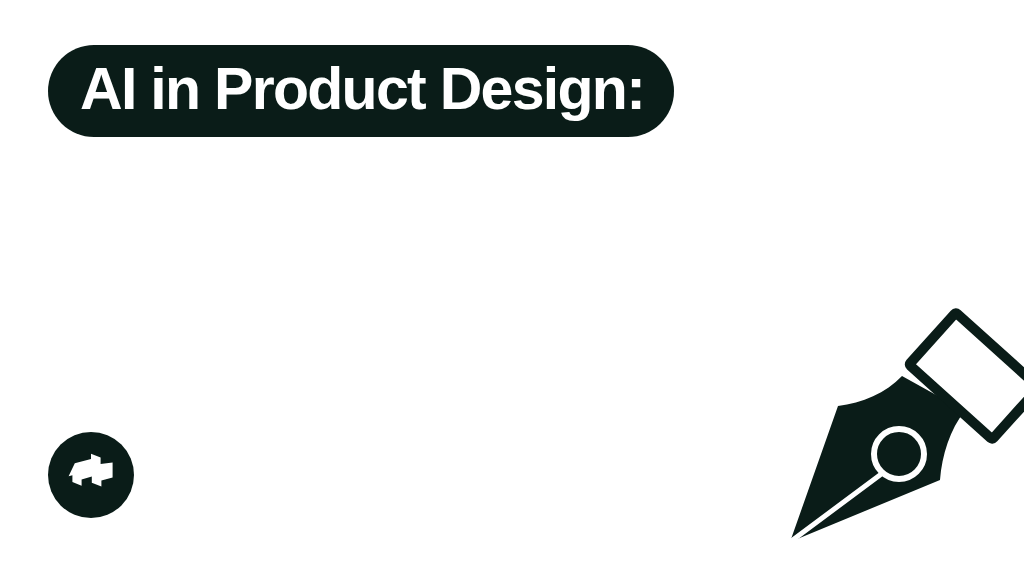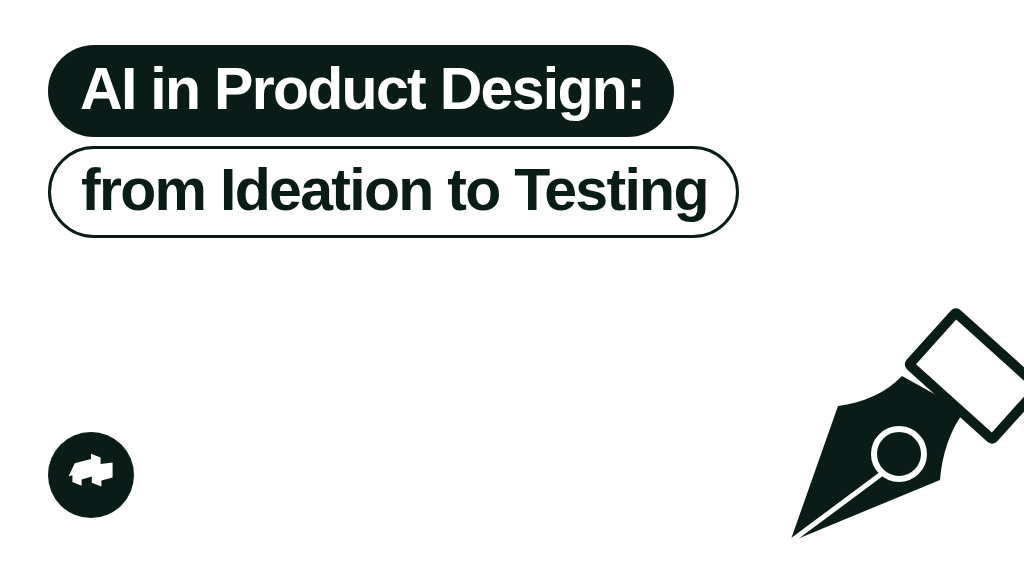--- a/index.html
+++ b/index.html
@@ -139,23 +139,20 @@
 
 <div id="canvas">
 
   <div class="pill-stack">
 
     <div class="pill pill--dark">
       <span class="pill-text">AI in Product Design:</span>
     </div>
 
 
-    <div class="pill pill--outline">
-      <span class="pill-text">from Ideation to Testing</span>
-    </div>
 
   </div>
 
   <div class="logo-badge">
     <svg width="48" height="44" viewBox="0 0 48 44" aria-hidden="true">
       <path fill="#ffffff" d="M7.8 10.2 L24.0 6.0 L24.0 0.8 L33.6 4.6 L33.6 11.0 L45.6 9.4
                L45.6 24.6 L34.4 27.4 L34.4 33.6 L24.8 29.8 L24.8 23.6
                L14.6 26.4 L14.6 32.8 L5.4 29.0 L5.4 22.2 L1.6 23.2 Z"></path>
     </svg>
   </div>

